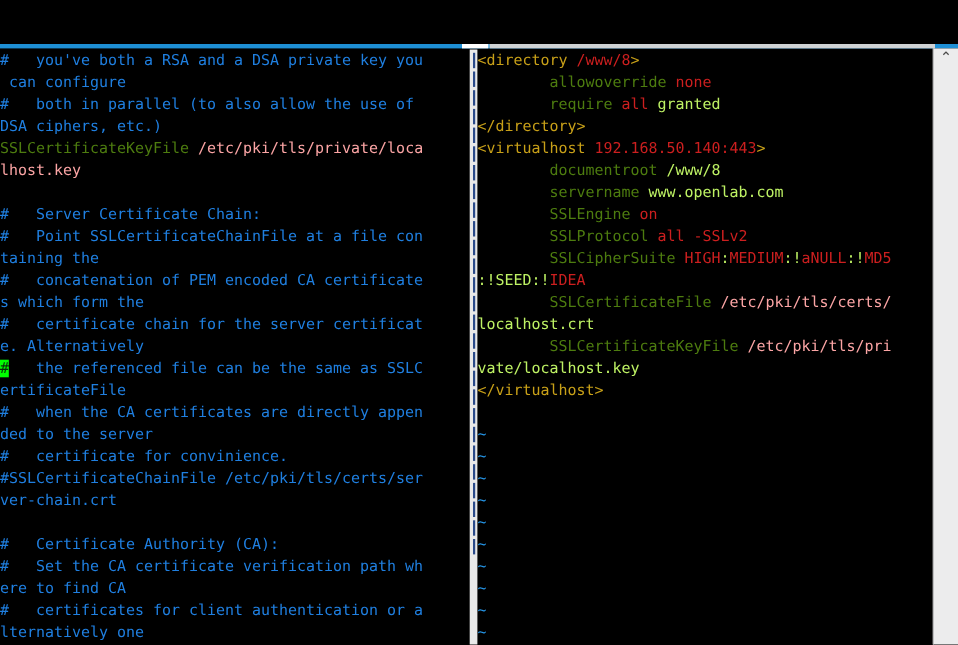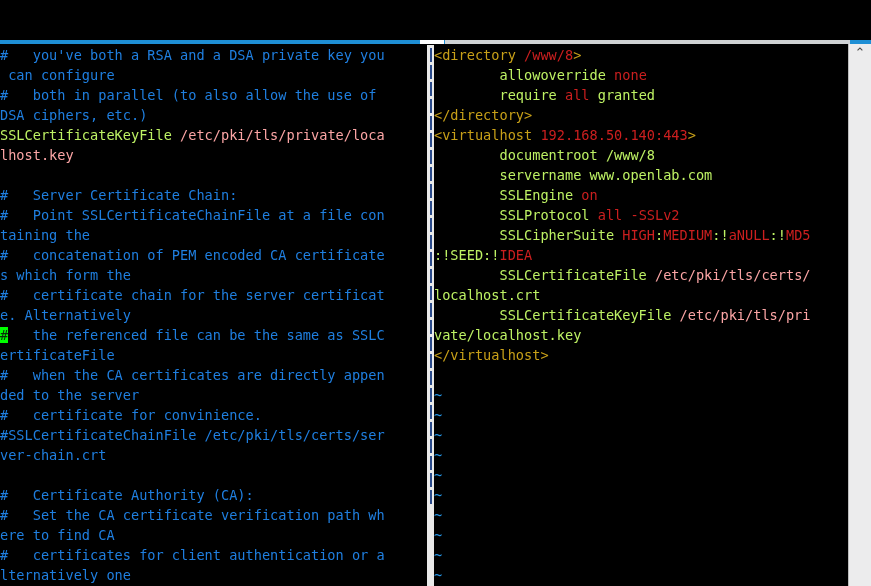--- a/index.html
+++ b/index.html
@@ -46,21 +46,21 @@
     white-space: pre;
     letter-spacing: 0px;
   }
   #pane-left  { left: 0px;   width: 427px; }
   #pane-right { left: 434px; width: 414px; }
 
   .ln { height: 20px; }
 
   
   .c-comment { color: #1f7fe0; }        
-  .c-ident   { color: #bef264; }
+  .c-ident   { color: #4d7c0f; }
   .c-string  { color: #fca5a5; }        
   .c-tag     { color: #c8a018; }        
   .c-val     { color: #cc1f1f; }        
   .c-plain   { color: #bef264; }        
   .c-tilde   { color: #2596e8; }
 
   .cursor {
     background: #00ff00;
     color: #0a2a0a;
   }

